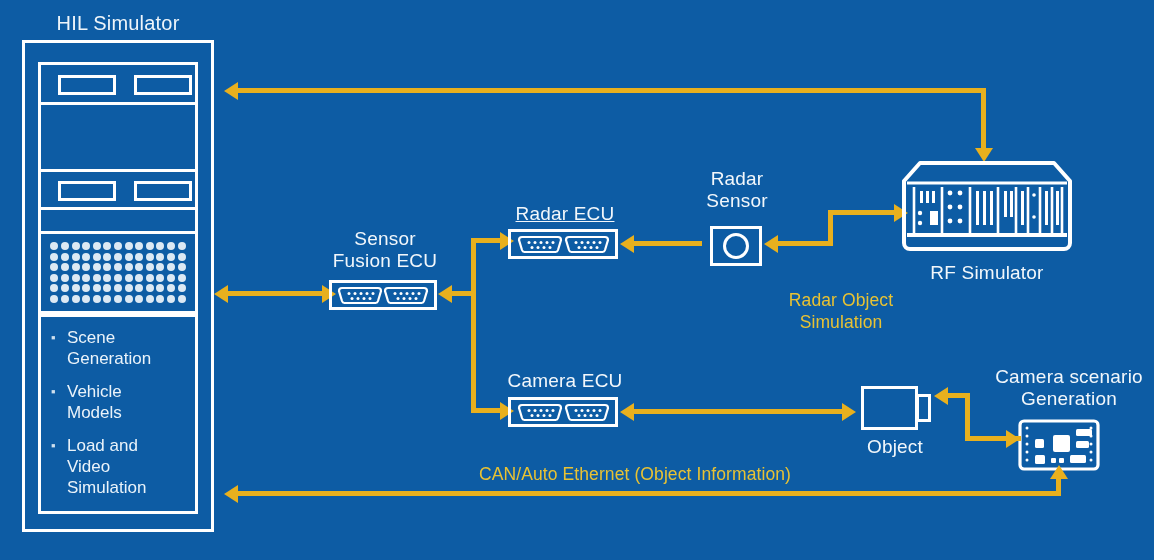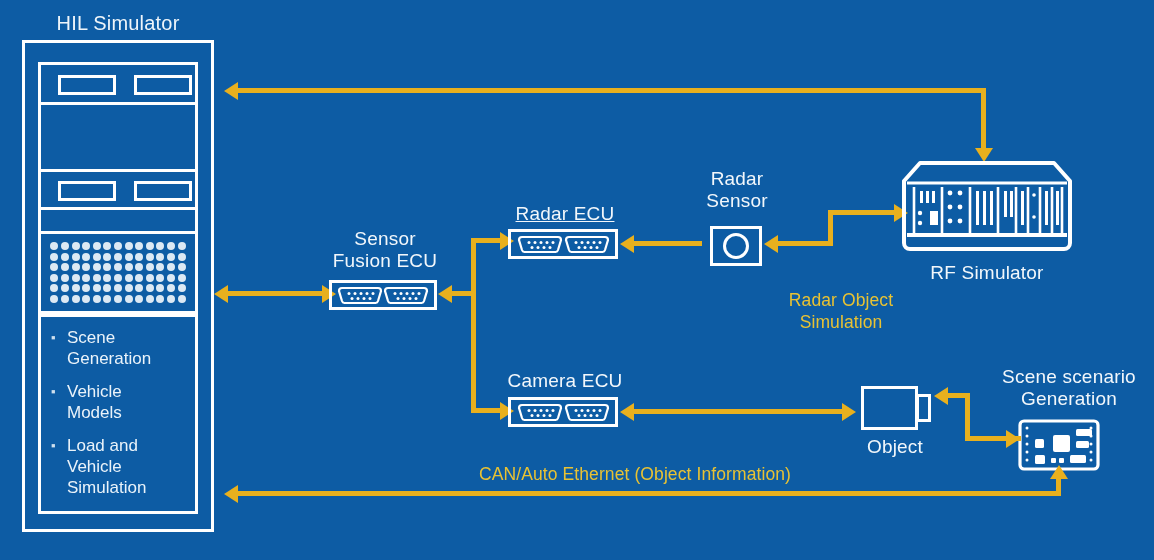--- a/index.html
+++ b/index.html
@@ -273,21 +273,21 @@
 Generation</span>
     </div>
     <div class="bullet-li">
       <span class="bullet-mark">▪</span>
       <span class="bullet-txt">Vehicle
 Models</span>
     </div>
     <div class="bullet-li">
       <span class="bullet-mark">▪</span>
       <span class="bullet-txt">Load and
-Vehicle
+Video
 Simulation</span>
     </div>
   </div>
 
 
   <div class="ln" style="left:238px;top:88px;width:748px;height:5px;"></div>
 
   <div class="ln" style="left:981px;top:88px;width:5px;height:62px;"></div>
   <div class="ah ah-down" style="left:974.5px;top:148px;"></div>
   <div class="ah ah-left" style="left:224px;top:81.5px;"></div>
@@ -472,21 +472,21 @@
   </div>
 
   <div class="ln" style="left:634px;top:409px;width:212px;height:5px;"></div>
   <div class="ah ah-left" style="left:620px;top:402.5px;"></div>
   <div class="ah ah-right" style="left:842px;top:402.5px;"></div>
 
   <div class="abs cam-body" style="left:861px;top:386px;width:57px;height:44px;"></div>
   <div class="abs cam-lens" style="left:916px;top:394px;width:15px;height:28px;"></div>
   <div class="abs label-white" style="left:845px;top:436px;width:100px;">Object</div>
 
-  <div class="abs label-white" style="left:985px;top:366px;width:168px;">Scene scenario
+  <div class="abs label-white" style="left:985px;top:366px;width:168px;">Camera scenario
 Generation</div>
   <div class="abs" style="left:1018px;top:419px;width:82px;height:52px;">
     <svg width="82" height="52" viewBox="0 0 82 52">
       <rect x="2" y="2" width="78" height="48" rx="4" fill="none" stroke="#ffffff" stroke-width="3.2"></rect>
       <g fill="#ffffff">
         <rect x="35" y="16" width="17" height="17" rx="2"></rect>
         <rect x="58" y="10" width="16" height="7" rx="1.5"></rect>
         <rect x="58" y="22" width="13" height="7" rx="1.5"></rect>
         <rect x="17" y="20" width="9" height="9" rx="1.5"></rect>
         <rect x="17" y="36" width="10" height="9" rx="1.5"></rect>

